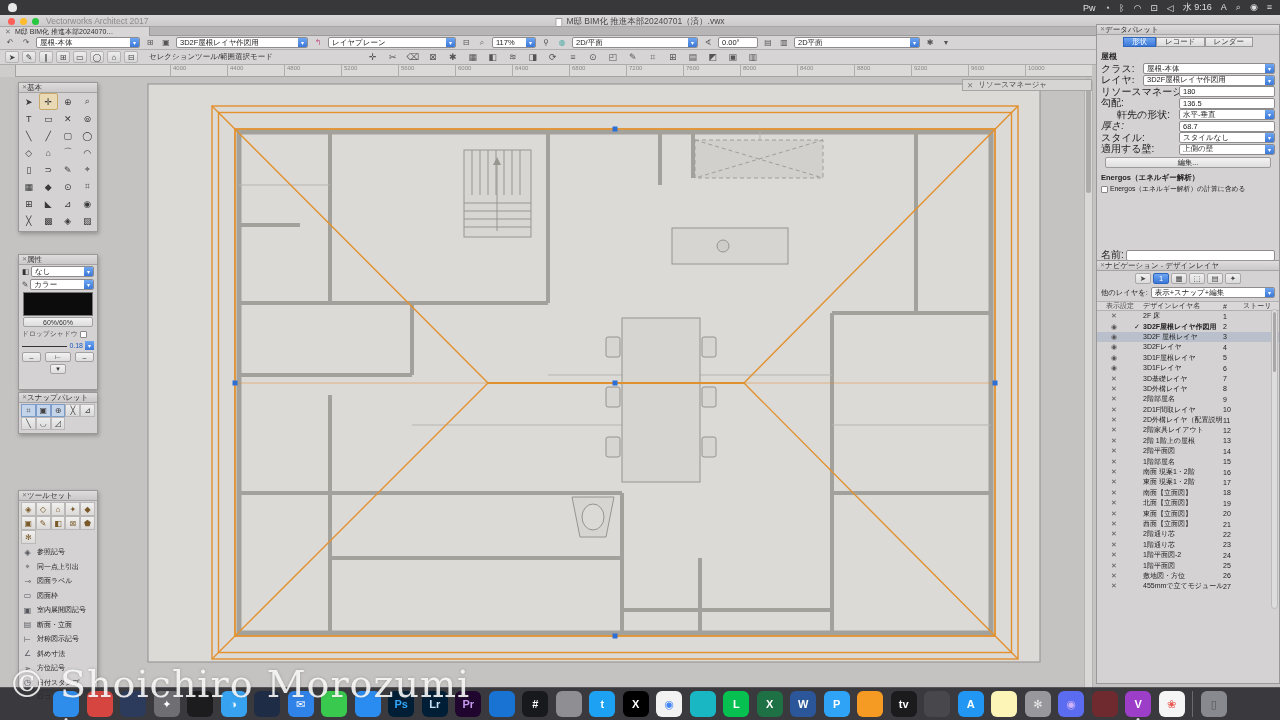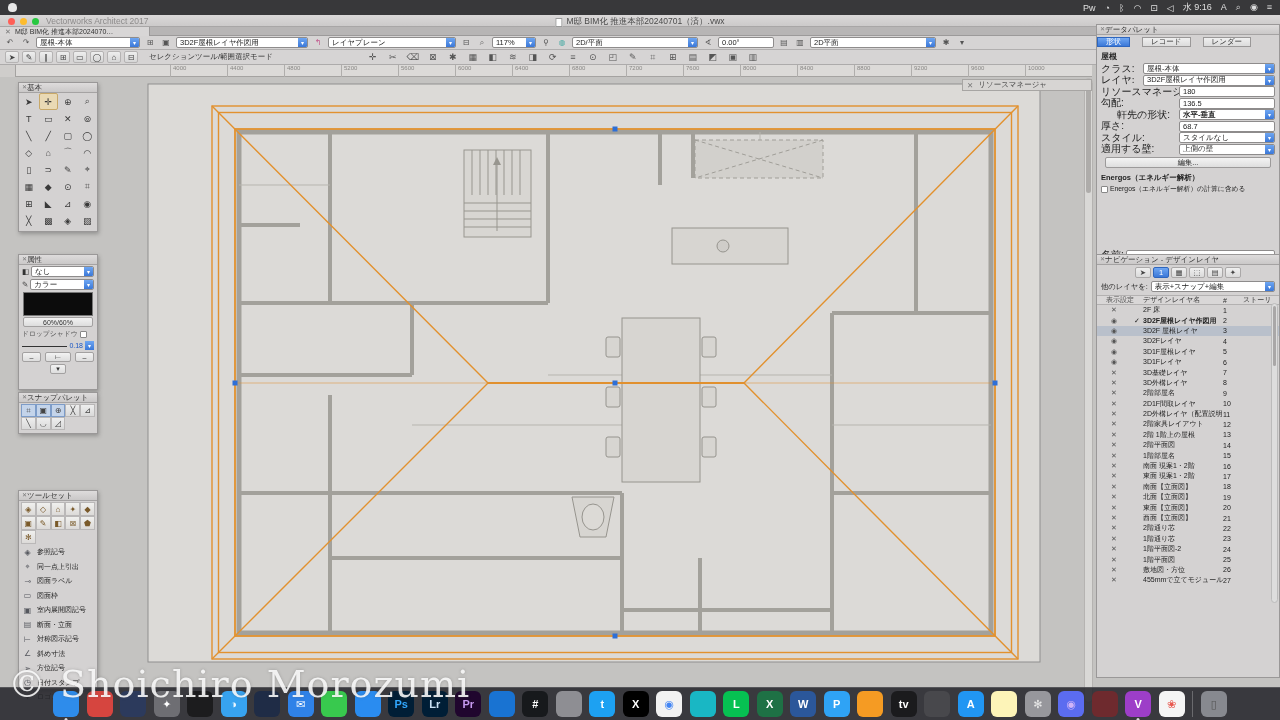--- a/index.html
+++ b/index.html
@@ -73,22 +73,22 @@
   #snap-grid .cell.on { background:#c4d4ea; border-color:#7d9cc8; }
   #pal-tools { left:18px; top:490px; width:80px; height:200px; }
   #ts-grid { display:grid; grid-template-columns:repeat(5,1fr); padding:1px 2px; }
   #ts-grid .cell { height:14px; border:1px solid #bab8b8; background:linear-gradient(#f0f0ee,#dcdad8);
     font-size:8px; display:flex; align-items:center; justify-content:center; color:#7a5a2a; }
   #ts-list .titem { display:flex; align-items:center; gap:4px; height:14.5px; padding:0 3px; font-size:7px; color:#222; }
   #ts-list .titem .ic { width:11px; font-size:8px; color:#55575e; text-align:center; }
   
   .rpal { position:absolute; left:1096px; width:184px; background:#d4d2d2; border:1px solid #9a9898; z-index:30; font-size:8px; color:#222; }
   #pal-data { top:24px; height:240px; }
-  #pal-nav  { top:254px; height:424px; }
-  #dp-tabs { display:flex; justify-content:flex-start; gap:12px; margin:2px 0; }
+  #pal-nav  { top:260px; height:424px; }
+  #dp-tabs { display:flex; justify-content:center; gap:0; margin:2px 0; }
   #dp-tabs .tab { border:1px solid #9a9898; padding:0 8px; height:10px; font-size:7.5px; display:flex; align-items:center; background:linear-gradient(#f0f0f0,#dcdcdc); color:#333; }
   #dp-tabs .tab.active { background:linear-gradient(#6ea6f2,#3b78d8); color:#fff; border-color:#2f66bd; }
   #dp-objtype { font-weight:bold; font-size:8px; padding:2px 4px 1px; }
   .dp-row { display:flex; align-items:center; padding:0 4px; height:11.5px; gap:2px; }
   .dp-row .lbl { font-size:10px; color:#222; white-space:nowrap; }
   .dp-btn { margin:2px 8px; height:11px; background:linear-gradient(#f4f4f4,#dedede); border:1px solid #9c9a9a;
     border-radius:2px; font-size:7.3px; display:flex; align-items:center; justify-content:center; color:#222; }
   .chk { width:7px; height:7px; border:1px solid #888; background:#fff; border-radius:1px; flex:none; }
   .dp-opt-lbl { font-size:7.3px; }
   #dp-energos-h { font-weight:bold; font-size:7.5px; padding:3px 4px 1px; }
@@ -186,21 +186,21 @@
       <span class="txt">117%</span>
       <span class="arrow">▾</span>
     </span>
     <span class="vb-btn">⚲</span>
     <span class="vb-btn" style="color: rgb(58, 167, 160);">◍</span>
     <span class="dd" style="width: 126px;">
       <span class="txt">2D/平面</span>
       <span class="arrow">▾</span>
     </span>
     <span class="vb-btn">∢</span>
-    <span class="inp" style="width: 56px;">0.00°</span>
+    <span class="inp" style="width: 40px;">0.00°</span>
     <span class="vb-btn">▤</span>
     <span class="vb-btn">▥</span>
     <span class="dd" style="width: 126px; justify-content: flex-end;">
       <span class="txt">2D平面</span>
       <span class="arrow">▾</span>
     </span>
     <span class="vb-btn">✱</span>
     <span class="vb-btn">▾</span>
   </div>
 
@@ -523,27 +523,27 @@
       <div class="dp-row">
         <span class="lbl" style="width: 76px;">リソースマネージャ:</span>
         <span class="inp" style="flex: 1 1 0%;">180</span>
       </div>
       <div class="dp-row">
         <span class="lbl" style="width: 76px;">勾配:</span>
         <span class="inp" style="flex: 1 1 0%;">136.5</span>
       </div>
       <div class="dp-row">
         <span class="lbl" style="width: 76px; padding-left: 16px;">軒先の形状:</span>
-        <span class="dd" style="flex: 1 1 0%; font-weight: bold;">
+        <span class="dd" style="flex: 1 1 0%;">
           <span class="txt">水平-垂直</span>
           <span class="arrow">▾</span>
         </span>
       </div>
       <div class="dp-row">
-        <span class="lbl" style="width: 76px;">厚さ:</span>
+        <span class="lbl" style="width: 76px; font-style: italic;">厚さ:</span>
         <span class="inp" style="flex: 1 1 0%;">68.7</span>
       </div>
       <div class="dp-row">
         <span class="lbl" style="width: 76px;">スタイル:</span>
         <span class="dd" style="flex: 1 1 0%;">
           <span class="txt">スタイルなし</span>
           <span class="arrow">▾</span>
         </span>
       </div>
       <div class="dp-row">

